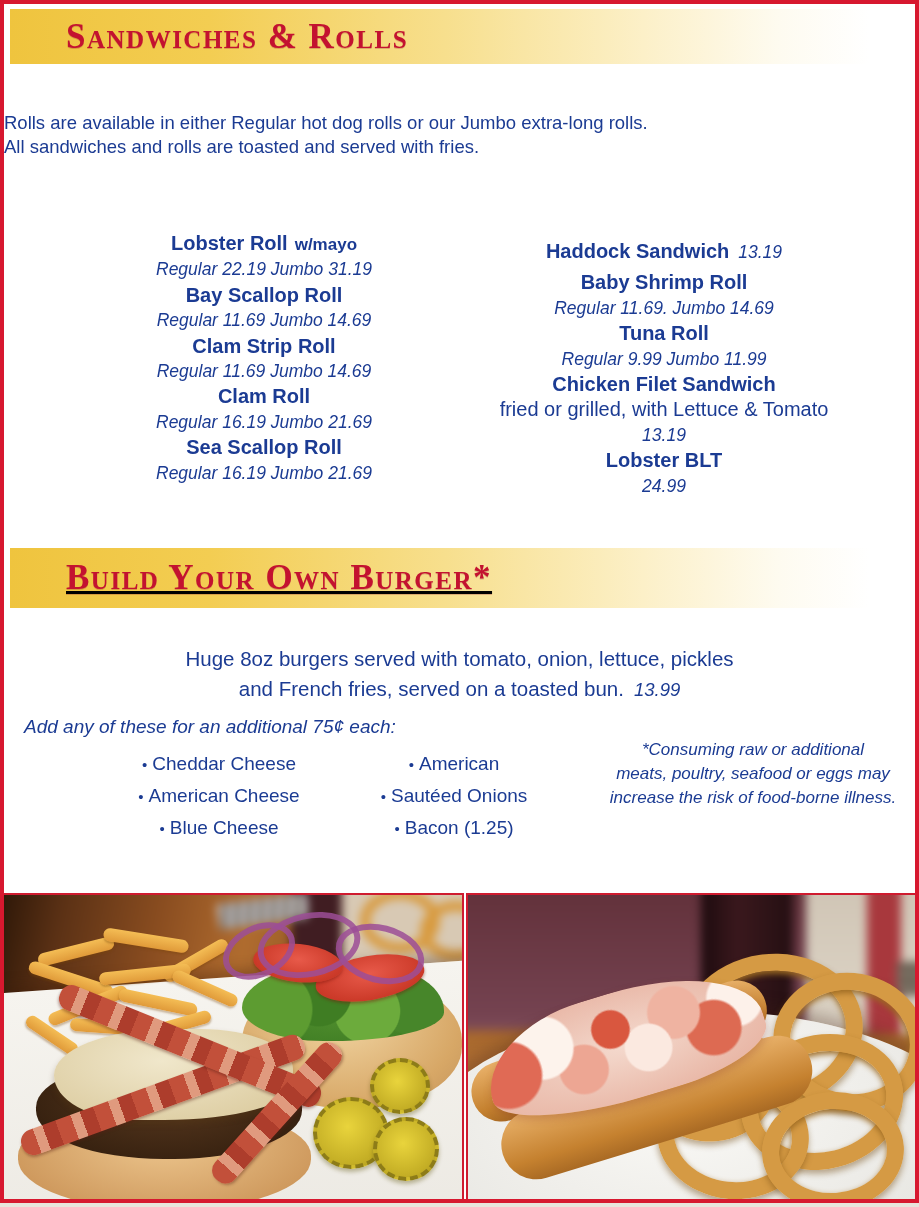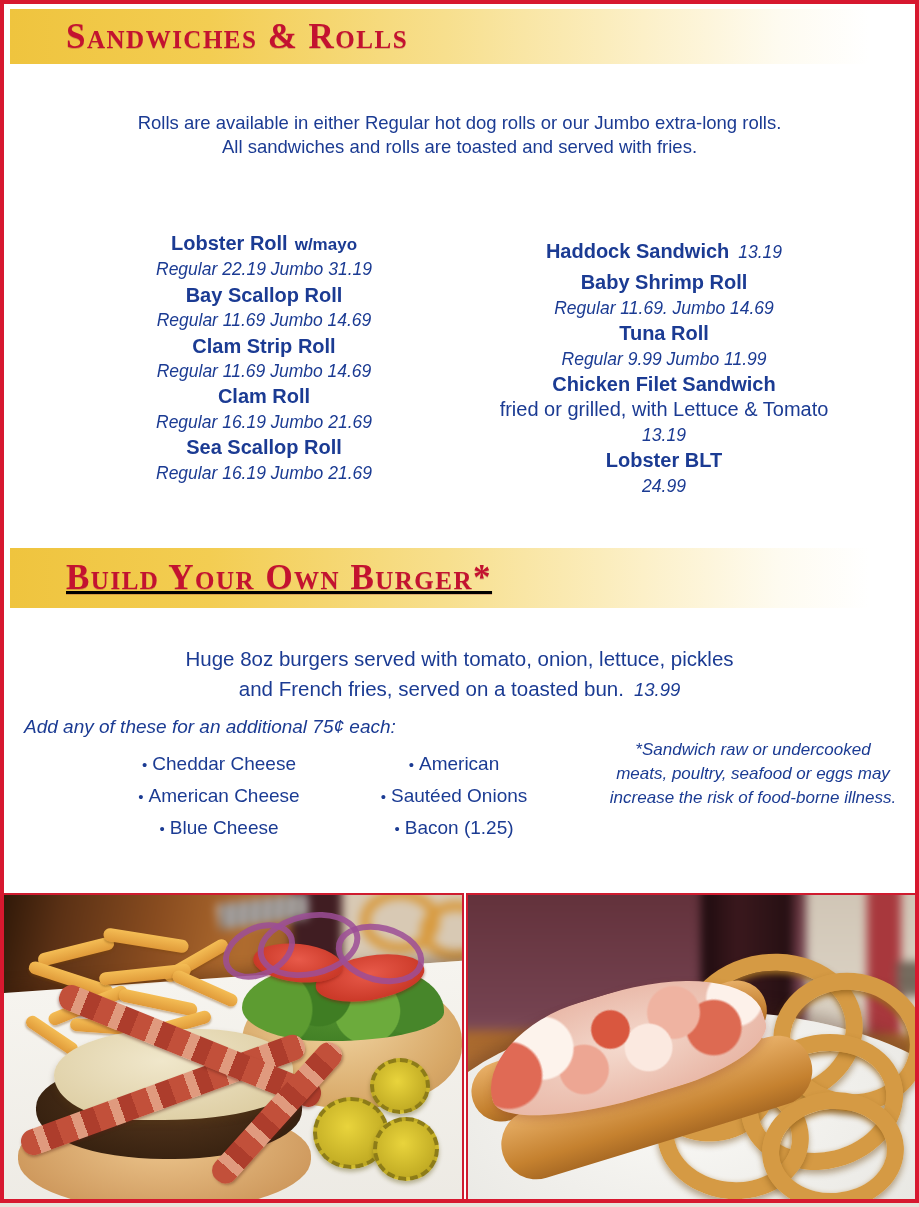--- a/index.html
+++ b/index.html
@@ -10,21 +10,21 @@
   
   .banner{position:absolute;left:6px;right:0;height:55px;
           background:linear-gradient(90deg,#efc43e 0%,#f3cd52 22%,#f7df8d 48%,#fcf0c8 70%,#fefbf0 85%,#ffffff 95%);}
   .banner h1{margin:0;padding-left:56px;line-height:55px;
              font-family:"Liberation Serif","DejaVu Serif",serif;
              font-variant:small-caps;font-weight:bold;font-size:35px;letter-spacing:1.5px;
              color:#c31230;text-shadow:0 1px 0 rgba(140,20,40,.25);}
   #banner-sandwiches{top:5px;}
   #banner-burger{top:544px;height:60px;text-decoration:underline;}
   #banner-burger h1{line-height:60px;}
-  .intro{position:absolute;top:107px;left:0;right:0;text-align:center;
+  .intro{position:absolute;top:107px;left:0;right:0;
          font-size:18.5px;line-height:23.5px;color:#1b3b93;}
 
   
   .col{position:absolute;text-align:center;color:#1b3b93;}
   .col-left{top:227px;left:30px;width:460px;}
   .col-right{top:235px;left:430px;width:460px;}
   .nm{font-size:20px;font-weight:bold;line-height:25.4px;}
   .nm .suffix{font-size:17px;margin-left:7px;}
   .nm .inline-pr{font-weight:normal;font-style:italic;font-size:17.5px;margin-left:9px;}
   .pr{font-size:17.5px;font-style:italic;line-height:25.4px;}
@@ -193,21 +193,21 @@
         <span class="dot">•</span>
         <span>Sautéed Onions</span>
       </div>
     <div class="addon">
         <span class="dot">•</span>
         <span>Bacon (1.25)</span>
       </div>
   </div>
 
   <div class="disclaimer">
-    <div>*Sandwich raw or undercooked</div>
+    <div>*Consuming raw or additional</div>
     <div>meats, poultry, seafood or eggs may</div>
     <div>increase the risk of food-borne illness.</div>
   </div>
 
   <div class="photos">
 
     <div class="photo" id="photo-burger">
       <div class="bg-layer">
         <div class="abs blur-cup"></div>
         <div class="abs blur-tray">

